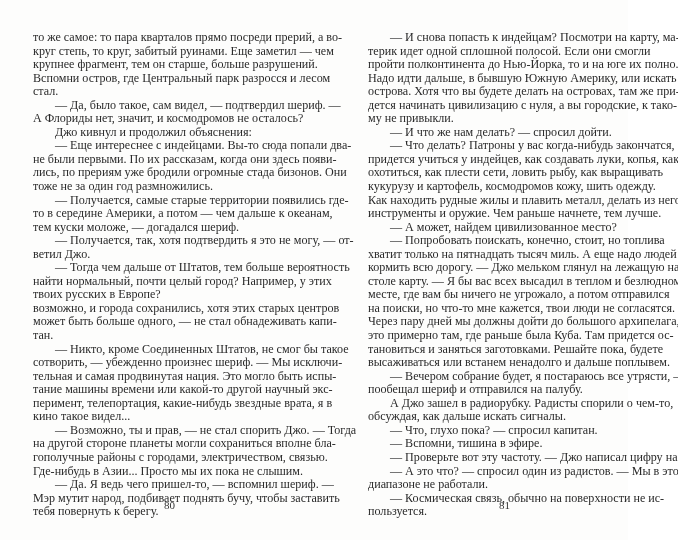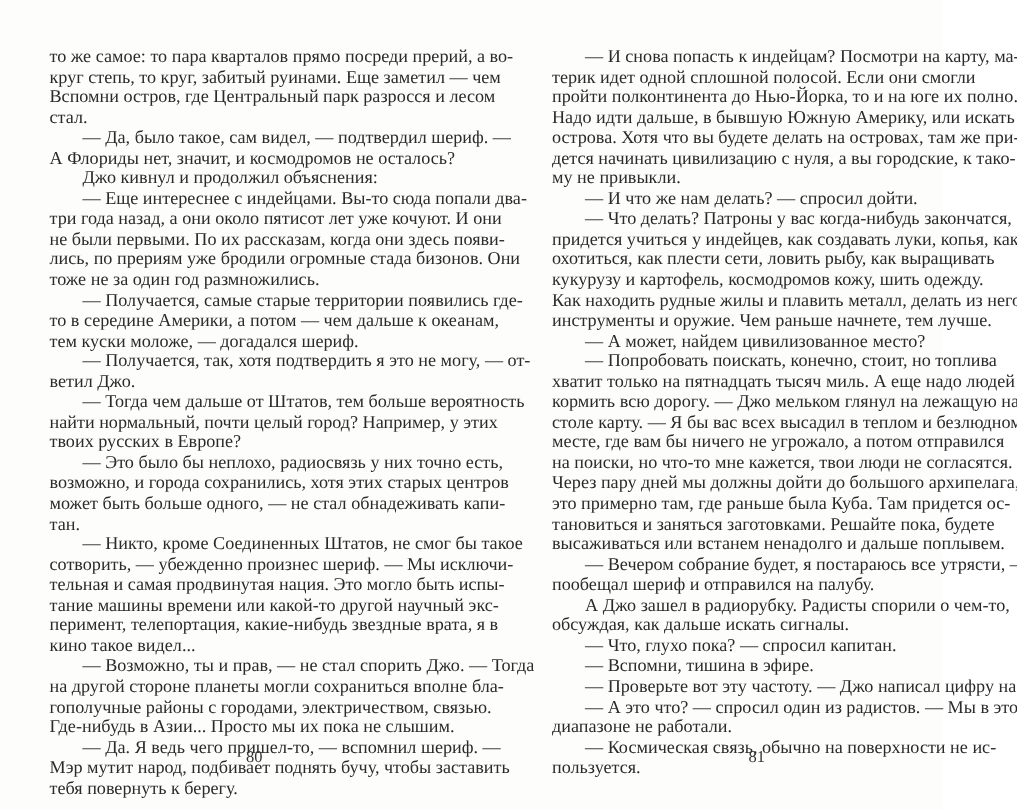--- a/index.html
+++ b/index.html
@@ -43,39 +43,38 @@
   .page-num.left { left: 164px; text-align: right; }
   .page-num.right { left: 499px; text-align: right; }
 </style>
 </head>
 <body>
 
 <div class="spread">
   <div class="page left" id="left-page">
       <span class="line">то же самое: то пара кварталов прямо посреди прерий, а во-</span>
       <span class="line">круг степь, то круг, забитый руинами. Еще заметил — чем</span>
+      <span class="line">крупнее фрагмент, тем он старше, больше разрушений.</span>
       <span class="line">Вспомни остров, где Центральный парк разросся и лесом</span>
       <span class="line last">стал.</span>
       <span class="line indent">— Да, было такое, сам видел, — подтвердил шериф. —</span>
       <span class="line last">А Флориды нет, значит, и космодромов не осталось?</span>
       <span class="line indent last">Джо кивнул и продолжил объяснения:</span>
       <span class="line indent">— Еще интереснее с индейцами. Вы-то сюда попали два-</span>
-      <span class="line">три года назад, а они около пятисот лет уже кочуют. И они</span>
       <span class="line">не были первыми. По их рассказам, когда они здесь появи-</span>
       <span class="line">лись, по прериям уже бродили огромные стада бизонов. Они</span>
       <span class="line last">тоже не за один год размножились.</span>
       <span class="line indent">— Получается, самые старые территории появились где-</span>
       <span class="line">то в середине Америки, а потом — чем дальше к океанам,</span>
       <span class="line last">тем куски моложе, — догадался шериф.</span>
       <span class="line indent">— Получается, так, хотя подтвердить я это не могу, — от-</span>
       <span class="line last">ветил Джо.</span>
       <span class="line indent">— Тогда чем дальше от Штатов, тем больше вероятность</span>
       <span class="line">найти нормальный, почти целый город? Например, у этих</span>
       <span class="line last">твоих русских в Европе?</span>
-      <span class="line indent">— Это было бы неплохо, радиосвязь у них точно есть,</span>
       <span class="line">возможно, и города сохранились, хотя этих старых центров</span>
       <span class="line">может быть больше одного, — не стал обнадеживать капи-</span>
       <span class="line last">тан.</span>
       <span class="line indent">— Никто, кроме Соединенных Штатов, не смог бы такое</span>
       <span class="line">сотворить, — убежденно произнес шериф. — Мы исключи-</span>
       <span class="line">тельная и самая продвинутая нация. Это могло быть испы-</span>
       <span class="line">тание машины времени или какой-то другой научный экс-</span>
       <span class="line">перимент, телепортация, какие-нибудь звездные врата, я в</span>
       <span class="line last">кино такое видел...</span>
       <span class="line indent">— Возможно, ты и прав, — не стал спорить Джо. — Тогда</span>

